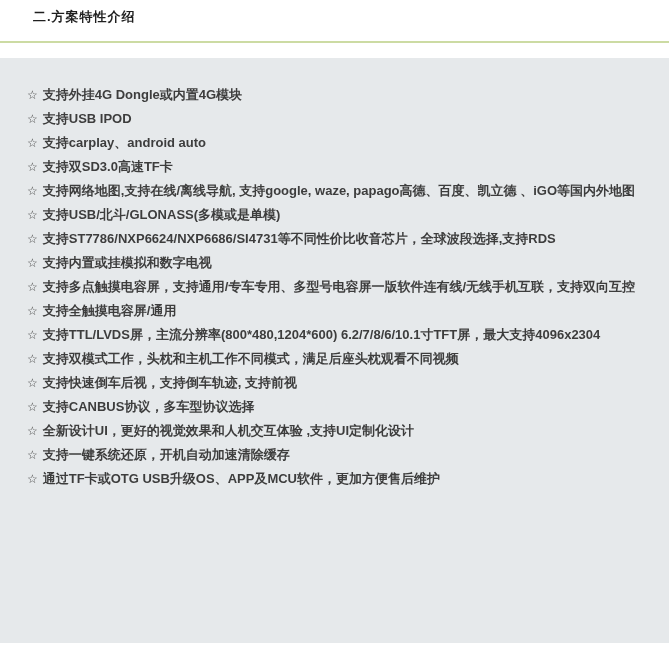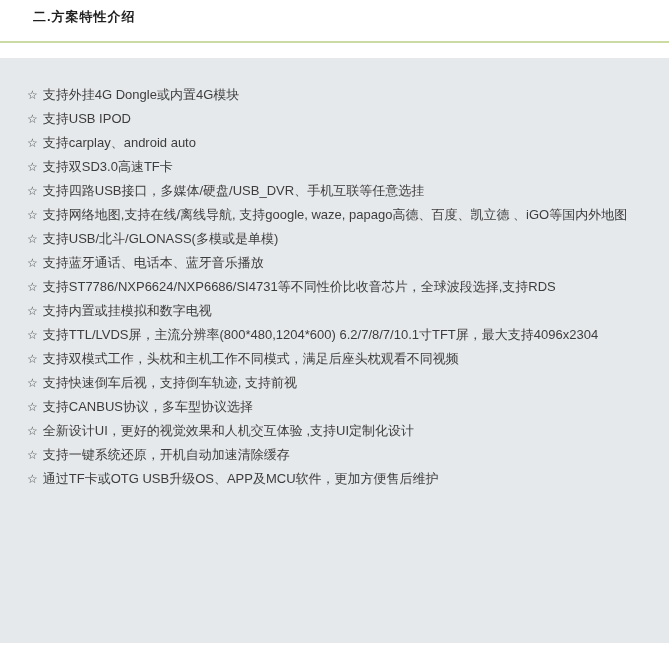--- a/index.html
+++ b/index.html
@@ -39,20 +39,21 @@
     position: absolute;
     left: 0;
     top: 58px;
     width: 669px;
     height: 585px;
     background: #e6e9eb;
     overflow: hidden;
   }
   .feature-list {
     padding: 25px 8px 0 27px;
+    font-weight: bold;
   }
   .feature-item {
     height: 24px;
     line-height: 24px;
     font-size: 13px;
     color: #3d3d3d;
     white-space: nowrap;
   }
   .star {
     display: inline-block;
@@ -87,48 +88,48 @@
         </div>
 
         <div class="feature-item">
           <span class="star">☆</span><span class="feature-text">支持carplay、android auto</span>
         </div>
 
         <div class="feature-item">
           <span class="star">☆</span><span class="feature-text">支持双SD3.0高速TF卡</span>
         </div>
 
-        <div class="feature-item">
-          <span class="star">☆</span><span class="feature-text">支持四路USB接口，多媒体/硬盘/USB_DVR、手机互联等任意选挂</span>
-        </div>
 
         <div class="feature-item">
           <span class="star">☆</span><span class="feature-text">支持网络地图,支持在线/离线导航, 支持google, waze, papago高德、百度、凯立德 、iGO等国内外地图</span>
         </div>
 
         <div class="feature-item">
           <span class="star">☆</span><span class="feature-text">支持USB/北斗/GLONASS(多模或是单模)</span>
         </div>
 
-        <div class="feature-item">
-          <span class="star">☆</span><span class="feature-text">支持蓝牙通话、电话本、蓝牙音乐播放</span>
-        </div>
 
         <div class="feature-item">
           <span class="star">☆</span><span class="feature-text">支持ST7786/NXP6624/NXP6686/SI4731等不同性价比收音芯片，全球波段选择,支持RDS</span>
         </div>
 
         <div class="feature-item">
           <span class="star">☆</span><span class="feature-text">支持内置或挂模拟和数字电视</span>
         </div>
 
-
+        <div class="feature-item">
+          <span class="star">☆</span><span class="feature-text">支持多点触摸电容屏，支持通用/专车专用、多型号电容屏一版软件连有线/无线手机互联，支持双向互控</span>
+        </div>
 
         <div class="feature-item">
-          <span class="star">☆</span><span class="feature-text">支持TTL/LVDS屏，主流分辨率(800*480,1204*600) 6.2/7/8/7/10.1寸TFT屏，最大支持4096x2304</span>
+          <span class="star">☆</span><span class="feature-text">支持全触摸电容屏/通用</span>
+        </div>
+
+        <div class="feature-item">
+          <span class="star">☆</span><span class="feature-text">支持TTL/LVDS屏，主流分辨率(800*480,1204*600) 6.2/7/8/6/10.1寸TFT屏，最大支持4096x2304</span>
         </div>
 
         <div class="feature-item">
           <span class="star">☆</span><span class="feature-text">支持双模式工作，头枕和主机工作不同模式，满足后座头枕观看不同视频</span>
         </div>
 
         <div class="feature-item">
           <span class="star">☆</span><span class="feature-text">支持快速倒车后视，支持倒车轨迹, 支持前视</span>
         </div>
 

